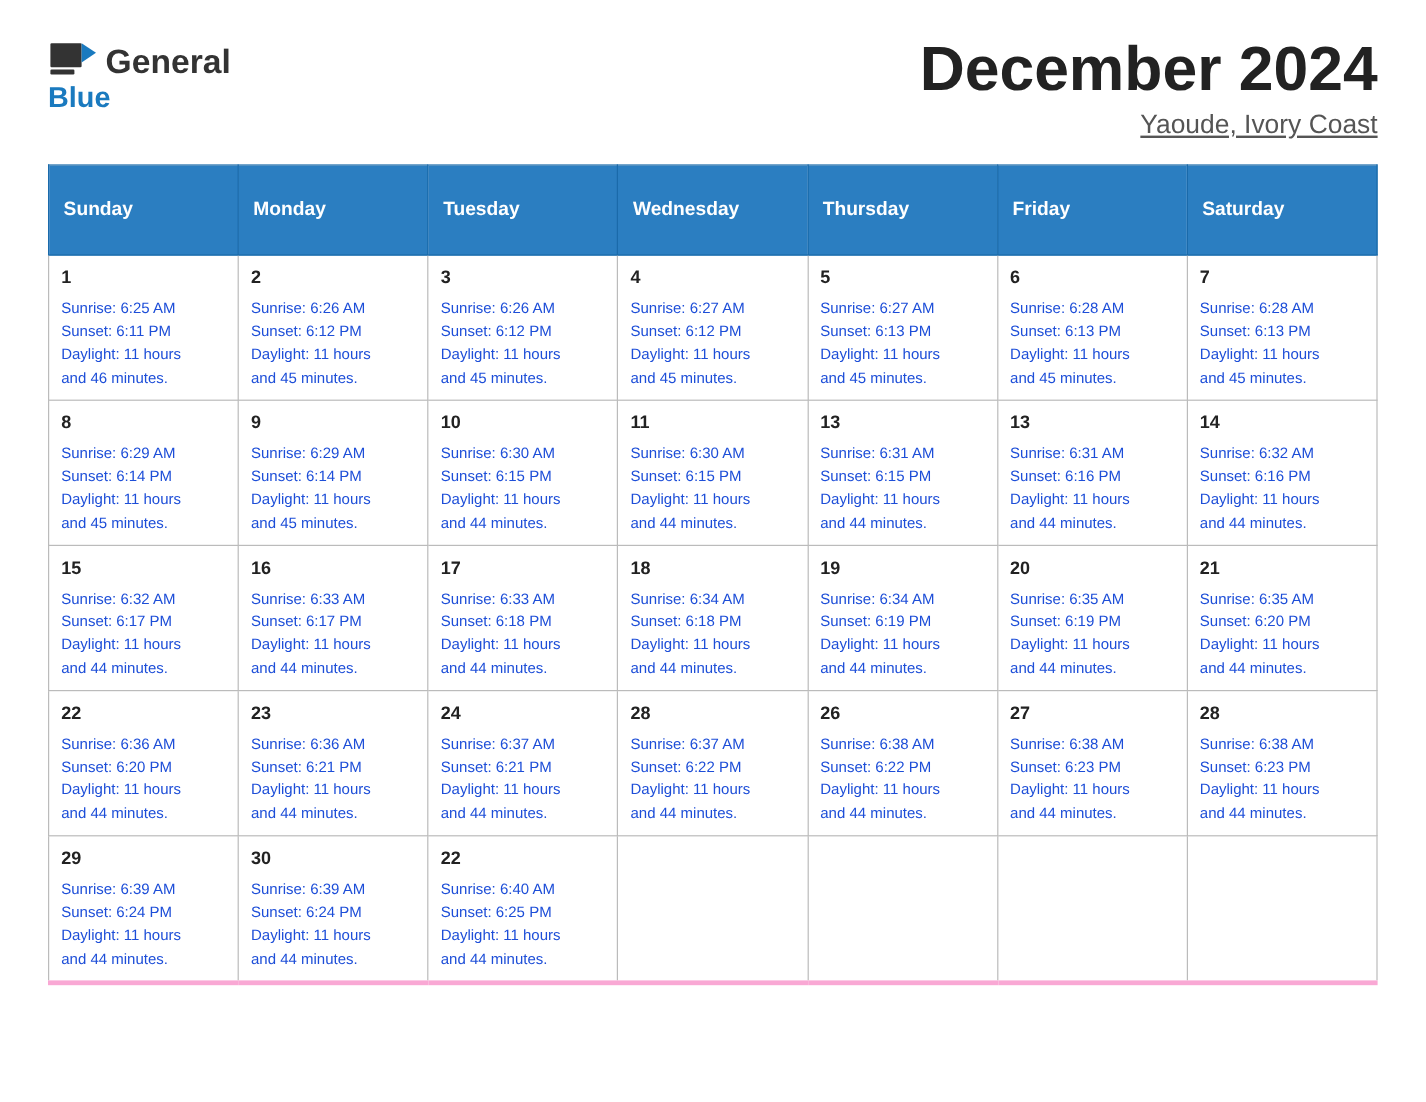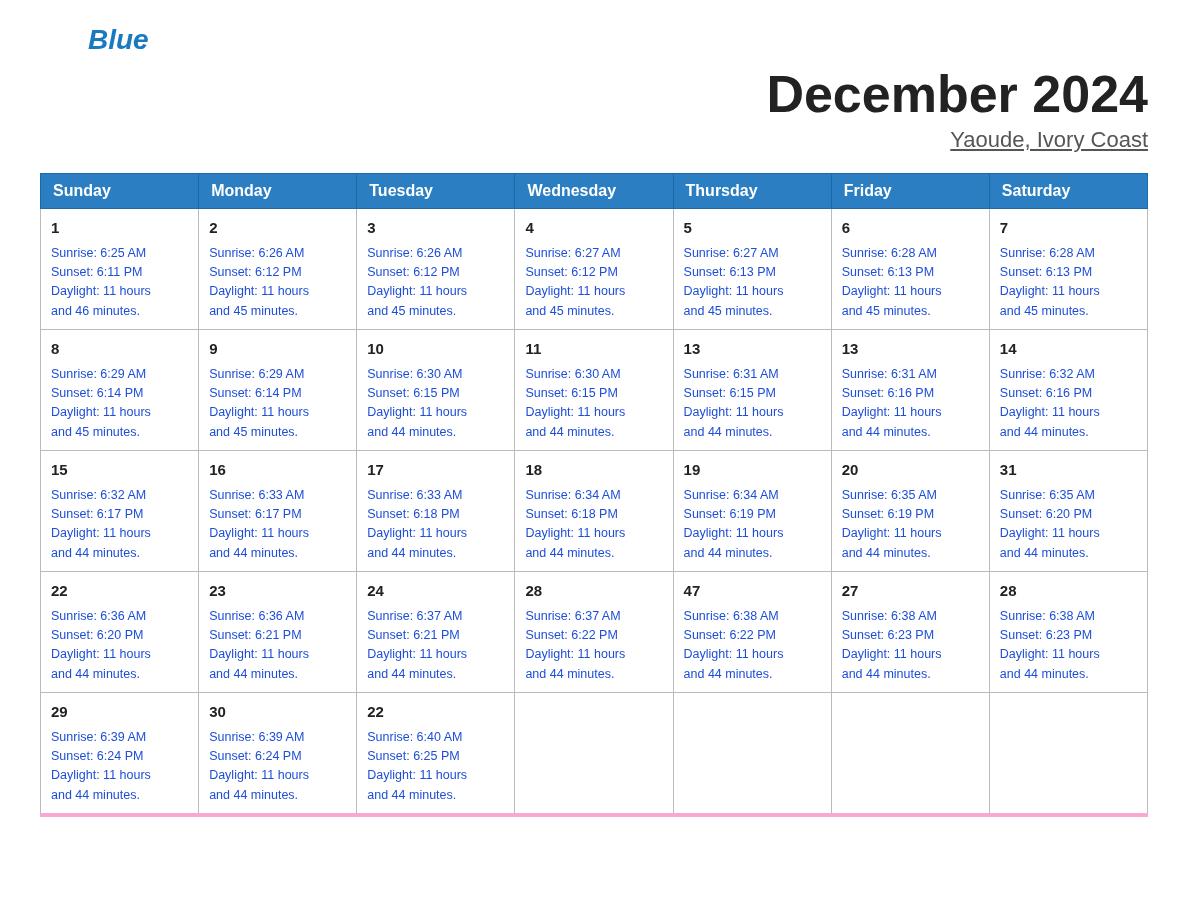--- a/index.html
+++ b/index.html
@@ -16,21 +16,20 @@
       align-items: flex-start;
       margin-bottom: 20px;
     }
     .logo {
       display: flex;
       flex-direction: column;
       align-items: flex-start;
     }
     .title-section {
       text-align: right;
-      margin-top: 36px;
     }
     .month-title {
       font-size: 52px;
       font-weight: bold;
       color: #222;
       line-height: 1.1;
     }
     .location {
       font-size: 22px;
       color: #555;
@@ -40,21 +39,21 @@
     .calendar {
       width: 100%;
       border-collapse: collapse;
       border: 1px solid #999;
     }
     .calendar th {
       background-color: #2b7ec1;
       color: #fff;
       font-size: 16px;
       font-weight: bold;
-      padding: 8px 12px;
+      padding: 28px 12px;
       text-align: left;
       border: 1px solid #1a6aaa;
     }
     .calendar td {
       vertical-align: top;
       border: 1px solid #bbb;
       padding: 8px 10px;
       width: 14.28%;
       min-height: 90px;
       font-size: 13px;
@@ -80,21 +79,29 @@
       display: flex;
       align-items: center;
       gap: 4px;
     }
   </style>
 </head>
 <body>
 
 <div class="header">
   <div class="logo">
-    <span style="font-size:28px;font-weight:bold;color:#1a7abf;margin-left:48px;margin-top:-6px;font-style:italic;">Blue</span>
+    <div class="logo-wrapper">
+      <svg width="44" height="44" viewBox="0 0 44 44">
+        <rect x="2" y="6" width="26" height="20" fill="#333" rx="1"></rect>
+        <polygon points="28,6 40,14 28,22" fill="#1a7abf"></polygon>
+        <rect x="2" y="28" width="20" height="4" fill="#333" rx="1"></rect>
+      </svg>
+      <span style="font-size:28px;font-weight:bold;color:#333;">General</span>
+    </div>
+    <span style="font-size:24px;font-weight:bold;color:#1a7abf;margin-top:-6px;">Blue</span>
   </div>
   <div class="title-section">
     <div class="month-title">December 2024</div>
     <div class="location">Yaoude, Ivory Coast</div>
   </div>
 </div>
 
 <table class="calendar">
   <thead>
     <tr>
@@ -187,21 +194,21 @@
         </td>
         <td>
           <span class="day-number">19</span>
           <div class="day-info">Sunrise: 6:34 AM<br>Sunset: 6:19 PM<br>Daylight: 11 hours<br>and 44 minutes.</div>
         </td>
         <td>
           <span class="day-number">20</span>
           <div class="day-info">Sunrise: 6:35 AM<br>Sunset: 6:19 PM<br>Daylight: 11 hours<br>and 44 minutes.</div>
         </td>
         <td>
-          <span class="day-number">31</span>
+          <span class="day-number">21</span>
           <div class="day-info">Sunrise: 6:35 AM<br>Sunset: 6:20 PM<br>Daylight: 11 hours<br>and 44 minutes.</div>
         </td>
       </tr>
       <tr>
         <td>
           <span class="day-number">22</span>
           <div class="day-info">Sunrise: 6:36 AM<br>Sunset: 6:20 PM<br>Daylight: 11 hours<br>and 44 minutes.</div>
         </td>
         <td>
           <span class="day-number">23</span>
@@ -209,21 +216,21 @@
         </td>
         <td>
           <span class="day-number">24</span>
           <div class="day-info">Sunrise: 6:37 AM<br>Sunset: 6:21 PM<br>Daylight: 11 hours<br>and 44 minutes.</div>
         </td>
         <td>
           <span class="day-number">28</span>
           <div class="day-info">Sunrise: 6:37 AM<br>Sunset: 6:22 PM<br>Daylight: 11 hours<br>and 44 minutes.</div>
         </td>
         <td>
-          <span class="day-number">47</span>
+          <span class="day-number">26</span>
           <div class="day-info">Sunrise: 6:38 AM<br>Sunset: 6:22 PM<br>Daylight: 11 hours<br>and 44 minutes.</div>
         </td>
         <td>
           <span class="day-number">27</span>
           <div class="day-info">Sunrise: 6:38 AM<br>Sunset: 6:23 PM<br>Daylight: 11 hours<br>and 44 minutes.</div>
         </td>
         <td>
           <span class="day-number">28</span>
           <div class="day-info">Sunrise: 6:38 AM<br>Sunset: 6:23 PM<br>Daylight: 11 hours<br>and 44 minutes.</div>
         </td>

